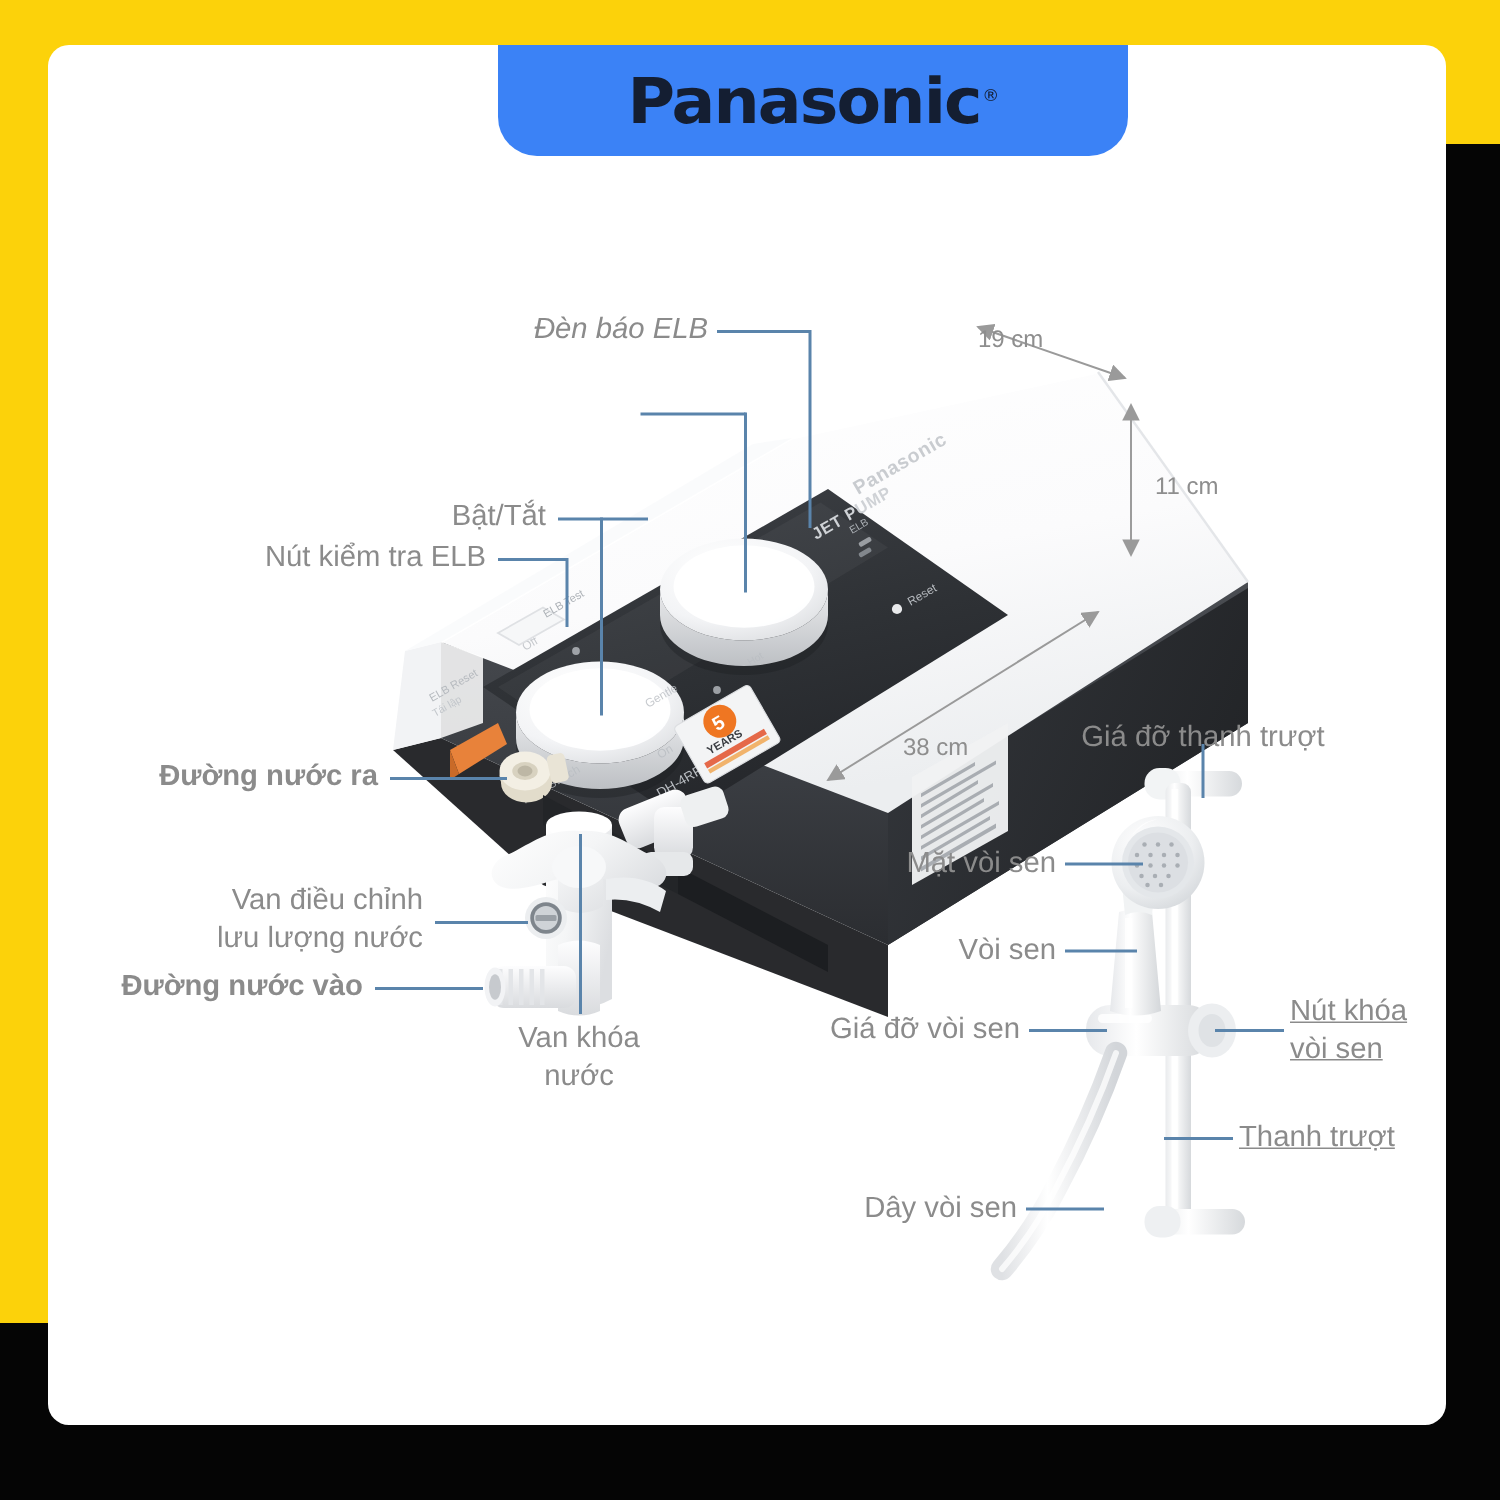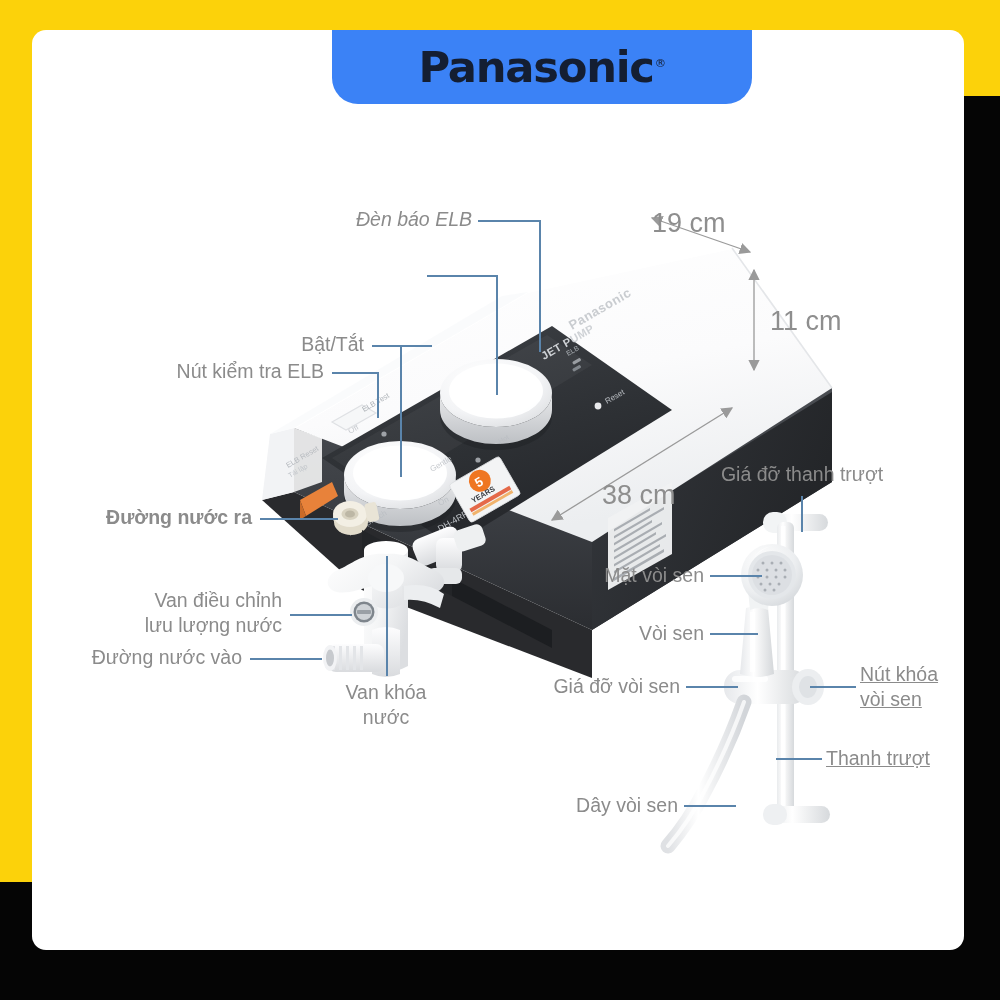--- a/index.html
+++ b/index.html
@@ -61,21 +61,21 @@
     color:#8b8b8b;
     font-size:19.5px;
     line-height:25px;
     white-space:pre-line;
     z-index:30;
   }
   .lbl.r{text-align:right;}
   .lbl.l{text-align:left;text-decoration:underline;}
   .lbl.c{text-align:center;}
   .dim{
-    position:absolute;color:#8e8e8e;font-size:27px;z-index:30;
+    position:absolute;color:#8e8e8e;font-size:16px;z-index:30;margin-top:10px;
   }
 
   
   .ln{position:absolute;background:#5a84ab;z-index:29;}
   .ln.h{height:1.6px;}
   .ln.v{width:1.6px;}
 
   
   #heater{position:absolute;left:0;top:0;width:932px;height:920px;z-index:20;}
 
@@ -442,26 +442,26 @@
 
     <div class="lbl r" style="left:190px;top:302px;width:142px;">Bật/Tắt</div>
 
     <div class="lbl r" style="left:110px;top:329px;width:182px;">Nút kiểm tra ELB</div>
 
     <div class="lbl r" style="left:58px;top:475px;width:162px;font-weight:bold;">Đường nước ra</div>
 
     <div class="lbl r" style="left:76px;top:558px;width:174px;">Van điều chỉnh
 lưu lượng nước</div>
 
-    <div class="lbl r" style="left:46px;top:615px;width:164px;">Đường nước vào</div>
+    <div class="lbl r" style="left:46px;top:615px;width:164px;font-weight:bold;">Đường nước vào</div>
 
     <div class="lbl c" style="left:294px;top:650px;width:120px;">Van khóa
 nước</div>
 
-    <div class="lbl c" style="left:660px;top:432px;width:220px;">Giá đỡ thanh trượt</div>
+    <div class="lbl c" style="left:660px;top:449px;width:220px;">Giá đỡ thanh trượt</div>
 
     <div class="lbl r" style="left:530px;top:533px;width:142px;">Mặt vòi sen</div>
 
     <div class="lbl r" style="left:560px;top:591px;width:112px;">Vòi sen</div>
 
     <div class="lbl r" style="left:468px;top:644px;width:180px;">Giá đỡ vòi sen</div>
 
     <div class="lbl l" style="left:828px;top:632px;width:110px;">Nút khóa
 vòi sen</div>
 

